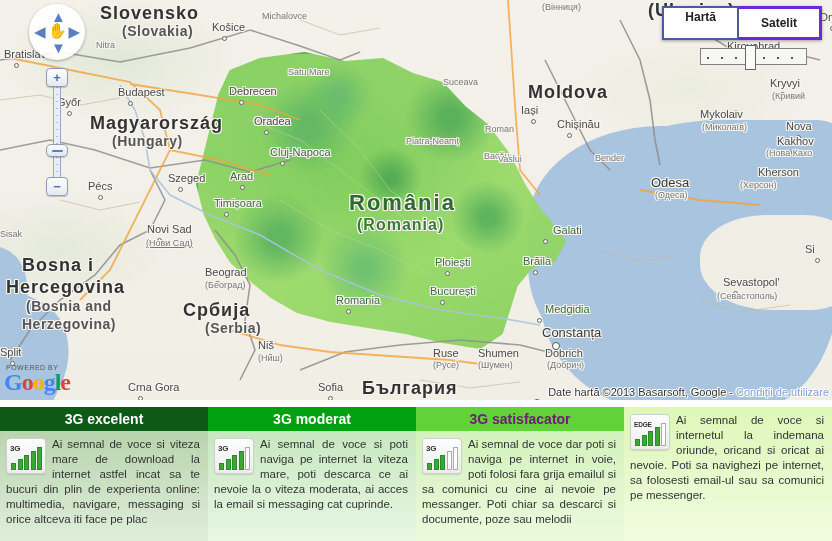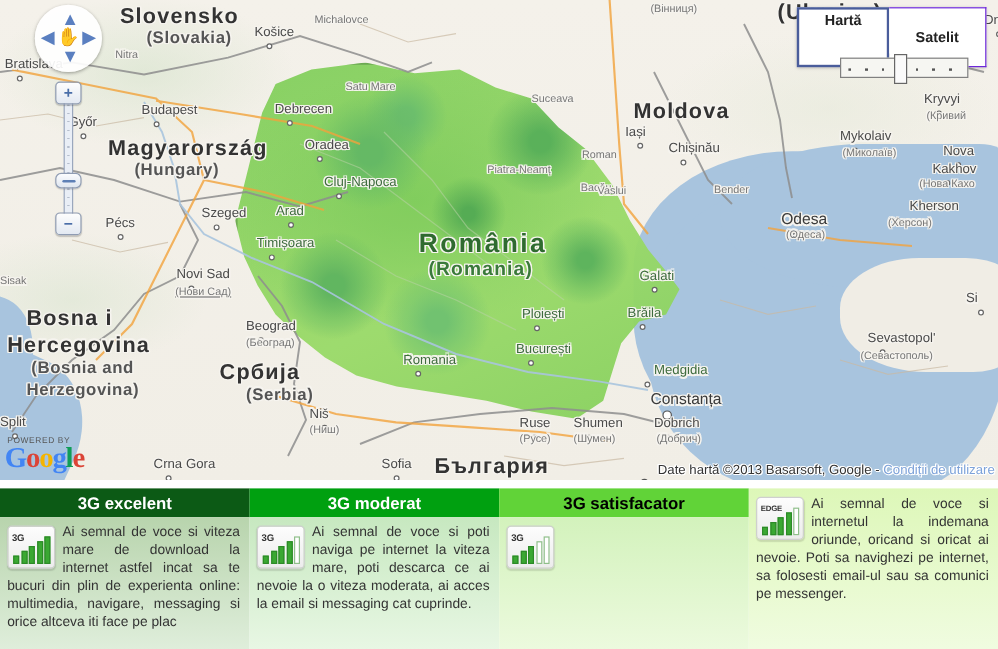--- a/index.html
+++ b/index.html
@@ -183,22 +183,22 @@
   }
 
   #maptype-control {
     position: absolute; right: 10px; top: 6px;
     display: flex;
     box-shadow: 0 1px 3px rgba(0,0,0,.35);
   }
   .mtbtn {
     font-size: 12px; font-weight: bold; color: #222;
     background: #fff;
-    border: 1px solid #6d28d9;
-    padding: 17px 22px;
+    border: 3px solid #6d28d9;
+    padding: 7px 22px;
     text-align: center;
   }
   .mtbtn.active {
     border: 2px solid #4a5d9b;
     padding: 2px 21px;
   }
   .mtbtn + .mtbtn { border-left: none; }
 
   #hslider {
     position: absolute; right: 25px; top: 48px;
@@ -433,21 +433,21 @@
       <div class="map-label lbl-city" style="left: 318px; top: 381px;">Sofia</div>
       <span class="city-dot" style="left: 328px; top: 396px;"></span>
       <div class="map-label lbl-city-green" style="left: 336px; top: 294px;">Romania</div>
       <span class="city-dot" style="left: 346px; top: 309px;"></span>
       <div class="map-label lbl-city-green" style="left: 430px; top: 285px;">București</div>
       <span class="city-dot" style="left: 440px; top: 300px;"></span>
       <div class="map-label lbl-city-green" style="left: 435px; top: 256px;">Ploiești</div>
       <span class="city-dot" style="left: 445px; top: 271px;"></span>
       <div class="map-label lbl-city-green" style="left: 523px; top: 255px;">Brăila</div>
       <span class="city-dot" style="left: 533px; top: 270px;"></span>
-      <div class="map-label lbl-city-green" style="left: 533px; top: 224px;">Galati</div>
+      <div class="map-label lbl-city-green" style="left: 553px; top: 224px;">Galati</div>
       <span class="city-dot" style="left: 543px; top: 239px;"></span>
       <div class="map-label lbl-city-green" style="left: 527px; top: 303px; padding-left: 18px;">Medgidia</div>
       <span class="city-dot" style="left: 537px; top: 318px;"></span>
       <div class="map-label lbl-city-lg" style="left: 542px; top: 325px;">Constanța</div>
       <span class="city-dot big" style="left: 552px; top: 342px;"></span>
       <div class="map-label lbl-city" style="left: 433px; top: 347px;">Ruse</div>
       <span class="city-dot" style="left: 443px; top: 362px;"></span>
       <div class="map-label lbl-city-sm" style="left: 433px; top: 360px;">(Русе)</div>
       <div class="map-label lbl-city" style="left: 478px; top: 347px;">Shumen</div>
       <span class="city-dot" style="left: 488px; top: 362px;"></span>
@@ -525,31 +525,31 @@
           <span class="bars">
             <i></i>
             <i></i>
             <i></i>
             <i></i>
             <i class="off"></i>
           </span>
         </div><span>Ai semnal de voce si poti naviga pe internet la viteza mare, poti descarca ce ai nevoie la o viteza moderata, ai acces la email si messaging cat cuprinde.</span></div>
     </div>
     <div class="legend-col">
-      <div class="legend-head" style="background: rgb(97, 211, 56); color: #000000;">3G satisfacator</div>
+      <div class="legend-head" style="background: rgb(97, 211, 56); color: #701a75;">3G satisfacator</div>
       <div class="legend-body" style="background: linear-gradient(rgb(211, 242, 188), rgb(236, 250, 222));"><div class="sig-icon">
           <span class="tech">3G</span>
           <span class="bars">
             <i></i>
             <i></i>
             <i></i>
             <i class="off"></i>
             <i class="off"></i>
           </span>
-        </div></div>
+        </div><span>Ai semnal de voce dar poti si naviga pe internet in voie, poti folosi fara grija emailul si sa comunici cu cine ai nevoie pe messanger. Poti chiar sa descarci si documente, poze sau melodii</span></div>
     </div>
     <div class="legend-col">
       <div class="legend-body" style="background: linear-gradient(rgb(221, 247, 184), rgb(240, 252, 224));"><div class="sig-icon">
           <span class="tech small">EDGE</span>
           <span class="bars">
             <i></i>
             <i></i>
             <i></i>
             <i></i>
             <i class="off"></i>

